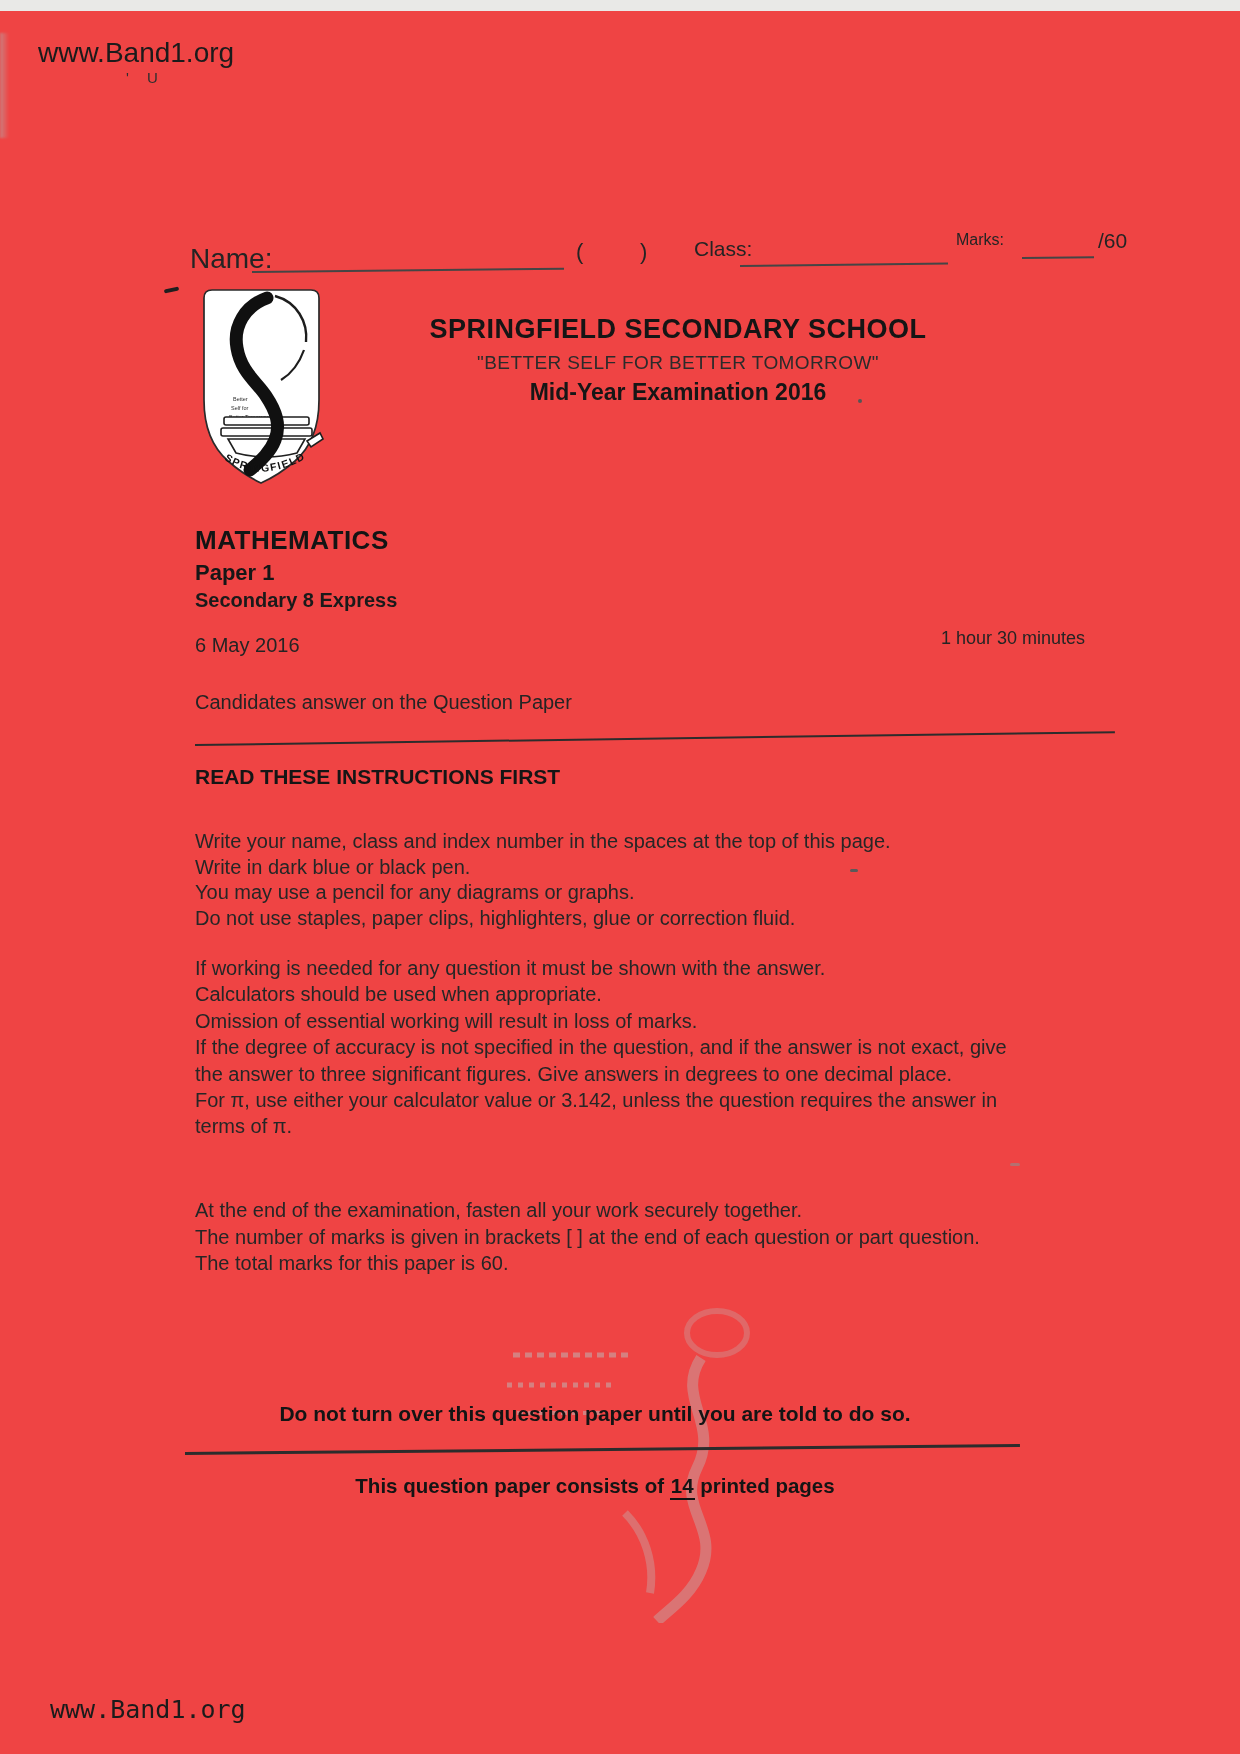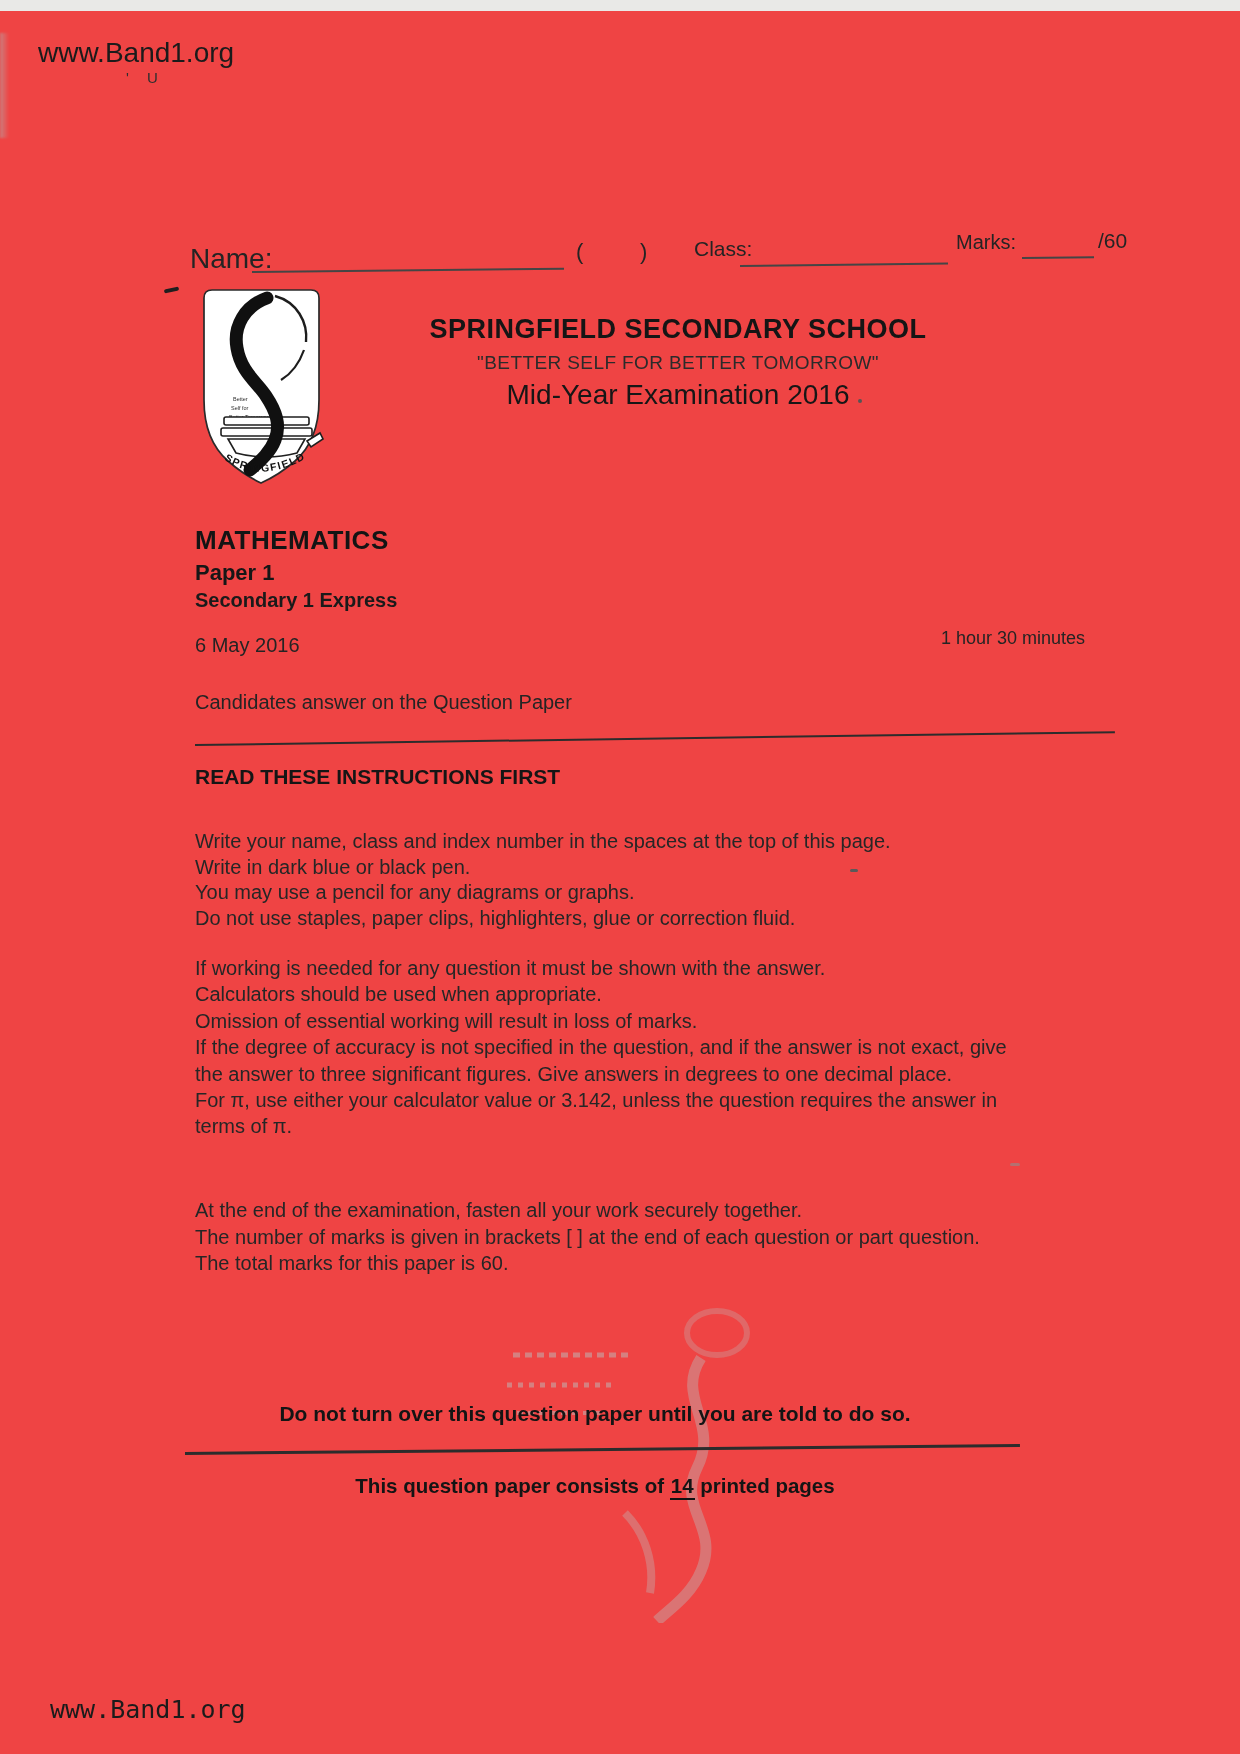--- a/index.html
+++ b/index.html
@@ -27,21 +27,21 @@
 
   <div class="abs" style="left:38px;top:26px;font-size:28px;color:#1b1b1b;">www.Band1.org</div>
   <div class="abs" style="left:126px;top:58px;font-size:15px;letter-spacing:7px;color:#2f2f2f;">' U</div>
 
   <div class="abs" style="left:190px;top:232px;font-size:28px;">Name:</div>
   <div class="blank" style="left:252px;top:260px;width:312px;transform:rotate(-0.6deg);"></div>
   <div class="abs" style="left:576px;top:228px;font-size:22px;">(</div>
   <div class="abs" style="left:640px;top:228px;font-size:22px;">)</div>
   <div class="abs" style="left:694px;top:226px;font-size:21px;">Class:</div>
   <div class="blank" style="left:740px;top:254px;width:208px;transform:rotate(-0.7deg);"></div>
-  <div class="abs" style="left:956px;top:220px;font-size:20px;">Marks:</div>
+  <div class="abs" style="left:956px;top:220px;font-size:16px;">Marks:</div>
   <div class="blank" style="left:1022px;top:246px;width:72px;transform:rotate(-0.5deg);"></div>
   <div class="abs" style="left:1098px;top:218px;font-size:21px;">/60</div>
 
   <div class="artifact" style="left:164px;top:277px;width:15px;height:4px;transform:rotate(-12deg);"></div>
 
   <svg class="abs" style="left:193px;top:273px;" width="137" height="207" viewBox="0 0 137 207">
     <defs>
       <path id="crestArc" d="M26,172 Q68,204 120,170"></path>
     </defs>
     <path d="M11,14 Q11,6 19,6 L118,6 Q126,6 126,14 L126,116 Q126,156 102,177 Q86,191 68,199 Q51,191 35,177 Q11,156 11,116 Z" fill="#ffffff" stroke="#2a2a2a" stroke-width="1.7"></path>
@@ -58,27 +58,27 @@
     </g>
     <path d="M74,14 C52,22 40,42 44,64 C48,88 64,98 73,112 C83,127 88,141 82,156 C77,169 66,178 57,186" fill="none" stroke="#101010" stroke-width="13" stroke-linecap="round"></path>
     <text font-size="10.5" letter-spacing="1.5" fill="#111" font-weight="bold">
       <textPath href="#crestArc" xlink:href="#crestArc" startOffset="6%">SPRINGFIELD</textPath>
     </text>
   </svg>
 
   <div class="abs" style="left:418px;top:303px;width:520px;text-align:center;white-space:normal;">
     <div style="font-size:27px;font-weight:bold;letter-spacing:0.5px;color:#151515;">SPRINGFIELD SECONDARY SCHOOL</div>
     <div style="font-size:19px;letter-spacing:0.4px;margin-top:7px;color:#2b2b2b;">"BETTER SELF FOR BETTER TOMORROW"</div>
-    <div style="font-size:28px;font-weight:normal;margin-top:5px;color:#161616;">Mid-Year Examination 2016</div>
+    <div style="font-size:23px;font-weight:bold;margin-top:5px;color:#161616;">Mid-Year Examination 2016</div>
   </div>
   <div class="artifact" style="left:858px;top:388px;width:4px;height:4px;border-radius:50%;background:#555;"></div>
 
   <div class="abs" style="left:195px;top:514px;font-size:26px;font-weight:bold;letter-spacing:0.5px;color:#141414;">MATHEMATICS</div>
   <div class="abs" style="left:195px;top:549px;font-size:22px;font-weight:bold;color:#161616;">Paper 1</div>
-  <div class="abs" style="left:195px;top:578px;font-size:20px;font-weight:bold;color:#1a1a1a;">Secondary 1 Express</div>
+  <div class="abs" style="left:195px;top:578px;font-size:20px;font-weight:bold;color:#1a1a1a;">Secondary 8 Express</div>
   <div class="abs" style="left:195px;top:623px;font-size:20px;">6 May 2016</div>
   <div class="abs" style="left:941px;top:617px;font-size:18px;">1 hour 30 minutes</div>
   <div class="abs" style="left:195px;top:680px;font-size:20px;">Candidates answer on the Question Paper</div>
 
   <div class="rule" style="left:195px;top:733px;width:920px;transform:rotate(-0.8deg);"></div>
 
   <div class="abs" style="left:195px;top:754px;font-size:21px;font-weight:bold;color:#151515;">READ THESE INSTRUCTIONS FIRST</div>
 
   <div class="para" style="left:195px;top:818px;line-height:25.5px;">
     <div>Write your name, class and index number in the spaces at the top of this page.</div>

